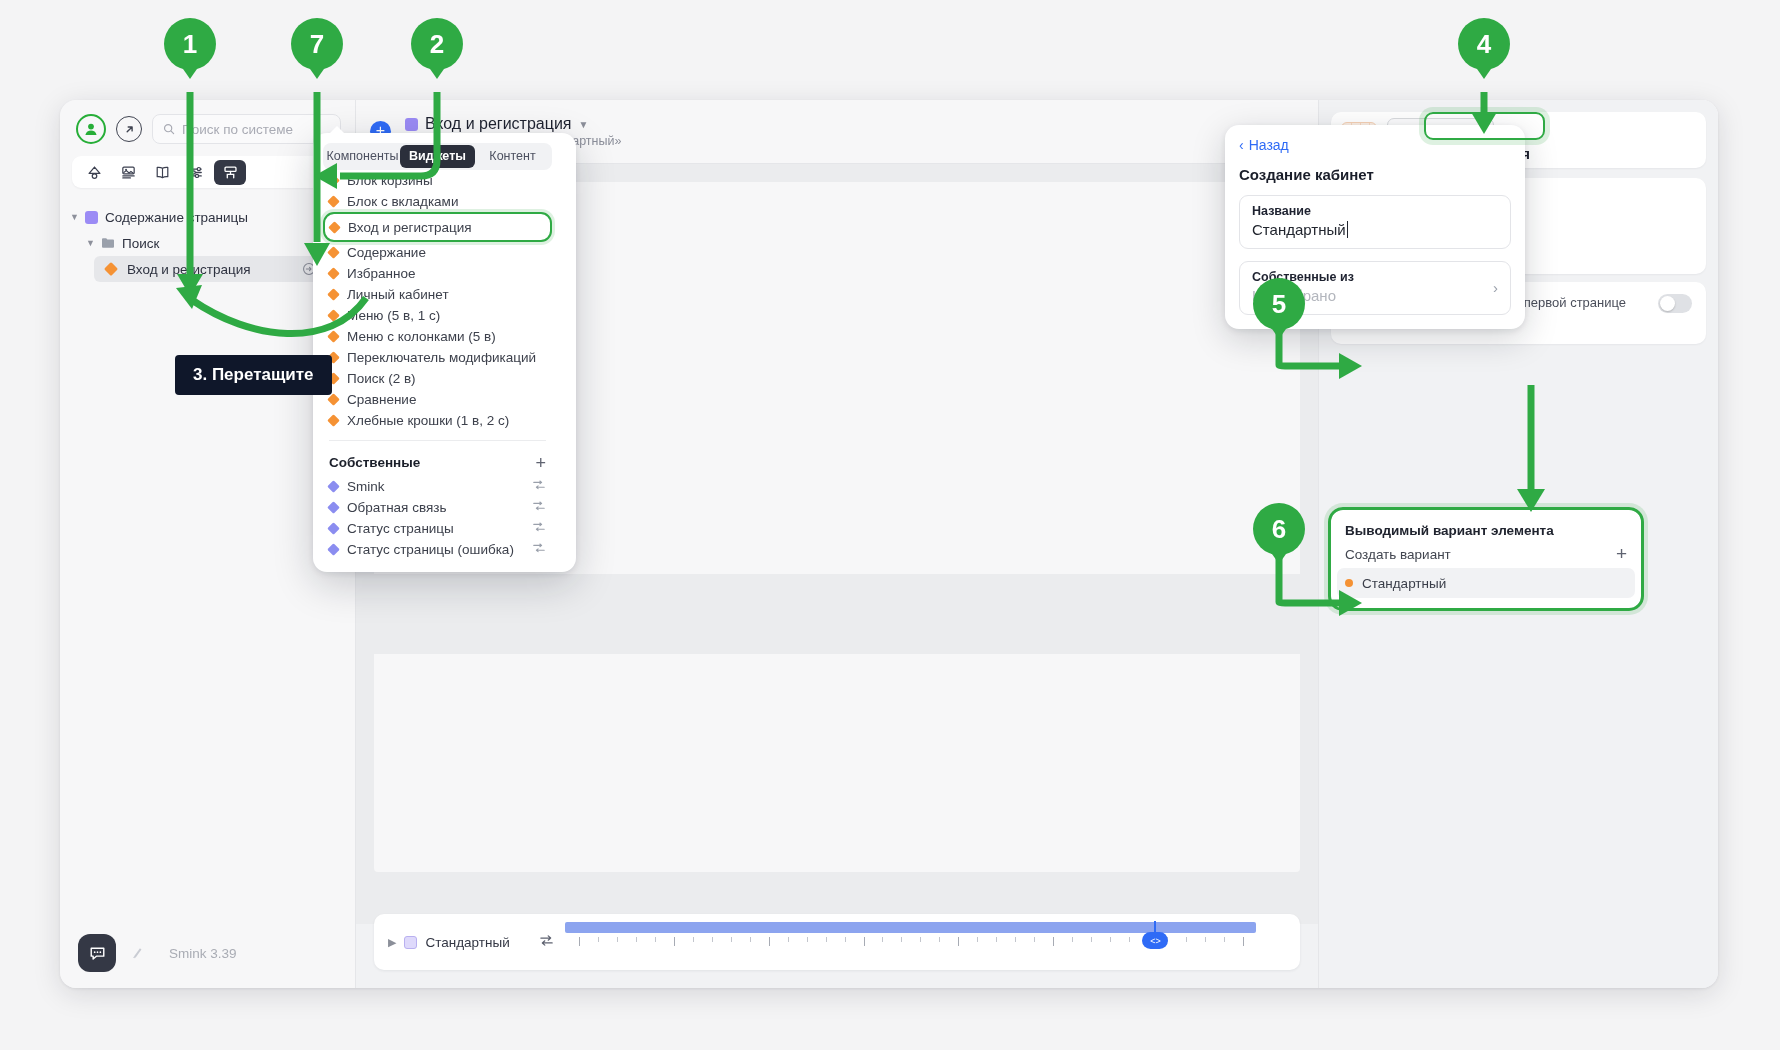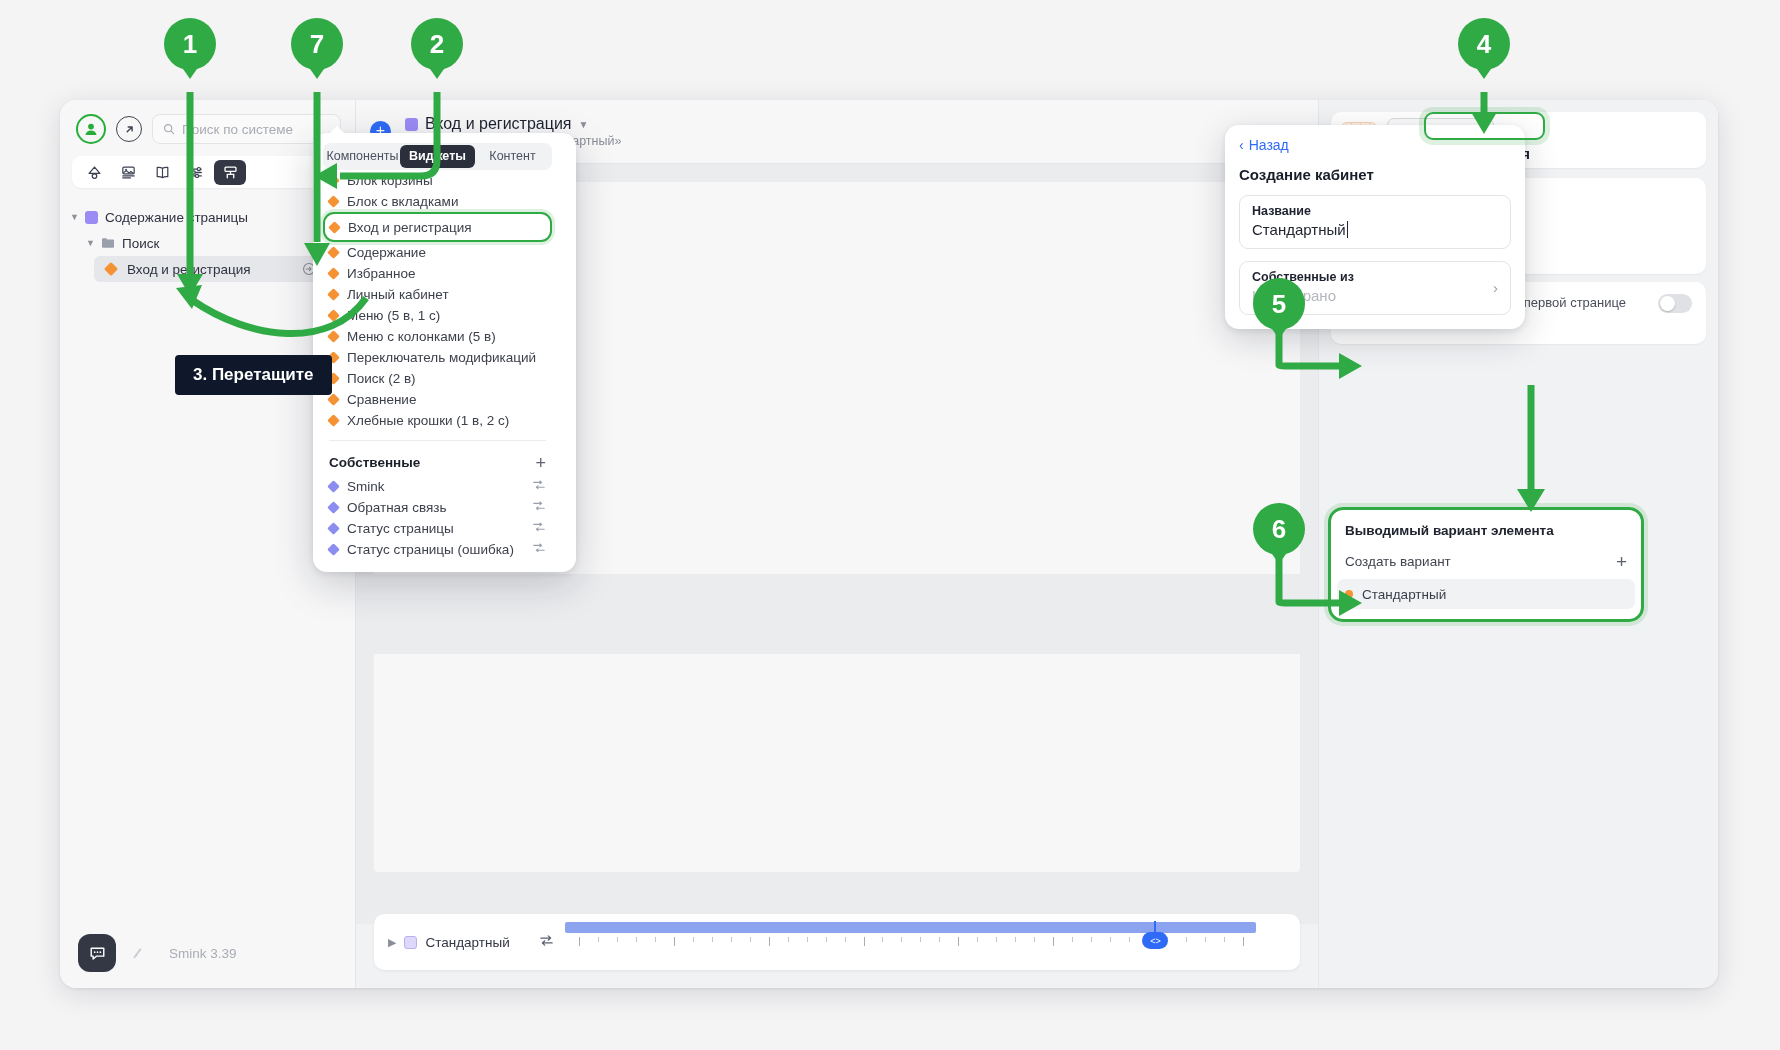--- a/index.html
+++ b/index.html
@@ -150,21 +150,21 @@
 
   
   .variant-card {
     position: absolute; left: 12px; top: 410px; width: 310px;
     background: #fff; border-radius: 12px; padding: 13px 14px 10px 14px;
     outline: 3px solid #2faa44; outline-offset: 0;
     box-shadow: 0 0 0 7px rgba(47,170,68,.16);
   }
   .vc-title { font-size: 13.5px; font-weight: 700; color: #20242f; }
   .vc-row {
-    margin-top: 11px; display: flex; align-items: center;
+    display: flex; align-items: flex-end;
     font-size: 13.5px; color: #41454f; height: 24px;
   }
   .vc-row .plus { margin-left: auto; font-size: 19px; color: #5f6370; line-height: 17px; }
   .vc-item {
     margin: 6px -8px 0 -8px; height: 30px; display: flex; align-items: center; gap: 9px;
     padding: 0 8px; background: #f1f2f4; border-radius: 7px;
     font-size: 13.5px; color: #3a3e49;
   }
   .dot-orange { width: 8px; height: 8px; border-radius: 50%; background: #f59234; flex: 0 0 auto; }
 

